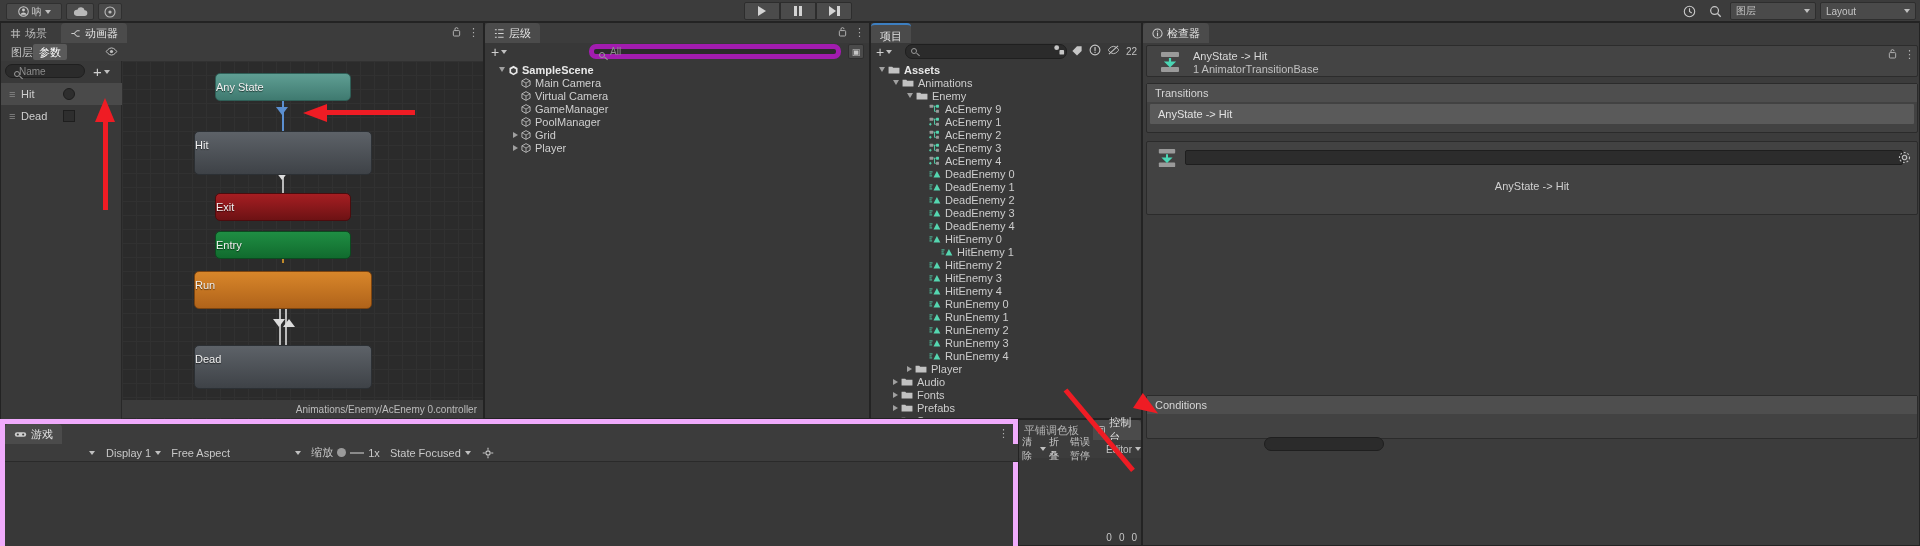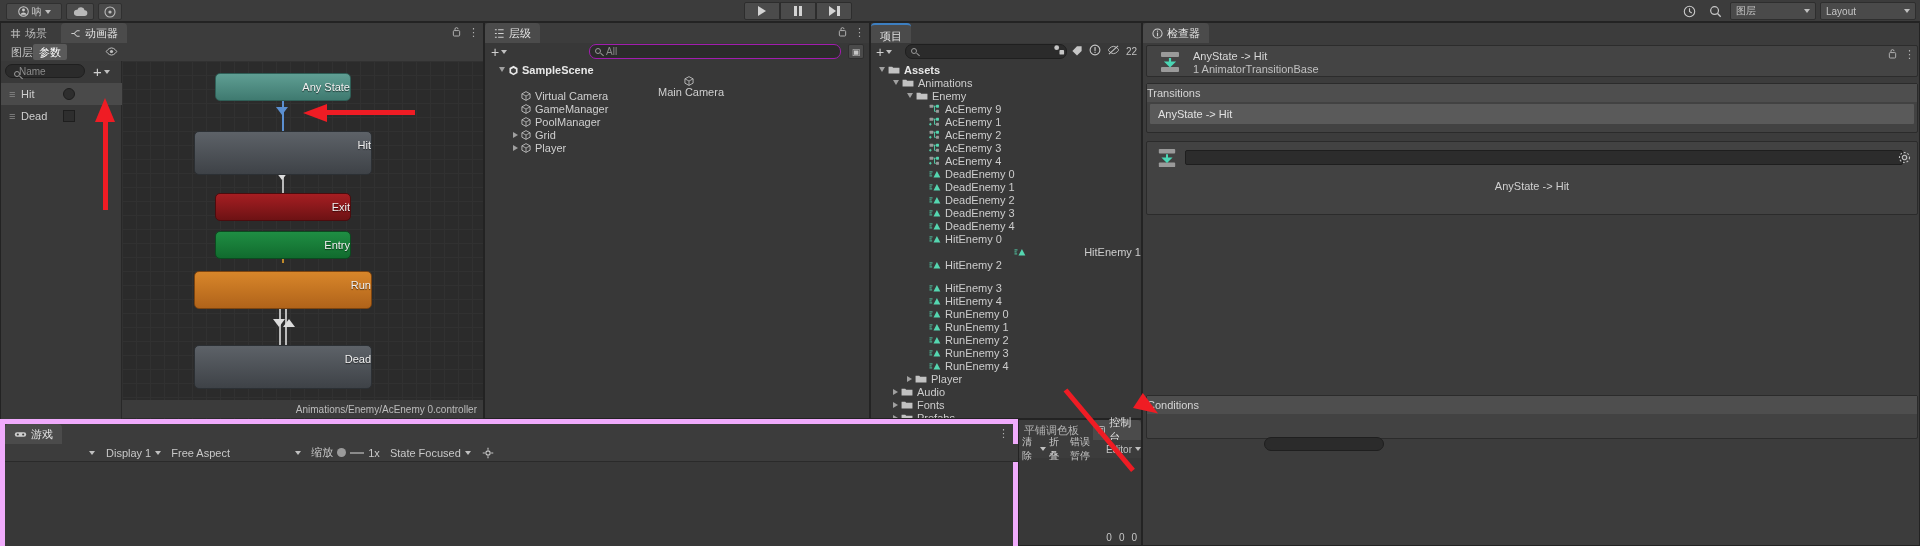--- a/index.html
+++ b/index.html
@@ -64,41 +64,41 @@
   .prow{ position:absolute; left:0; width:121px; height:22px; display:flex; align-items:center; }
   .prow.sel{ background:#4a4a4a;}
   .prow .grip{ position:absolute; left:8px; color:#8a8a8a; font-size:11px;}
   .prow .pname{ position:absolute; left:20px; color:#cfcfcf; font-size:11px;}
   .trig{ position:absolute; left:62px; width:12px;height:12px;border-radius:50%;background:#2e2e2e;border:1px solid #1e1e1e;}
   .boolbox{ position:absolute; left:62px; width:12px;height:12px;background:#2e2e2e;border:1px solid #1e1e1e;}
 
   .graph{ position:absolute; left:121px; top:38px; width:361px; height:358px; background:#2b2b2b;
           background-image:linear-gradient(#313131 1px, transparent 1px), linear-gradient(90deg,#313131 1px, transparent 1px);
           background-size:14px 14px; overflow:hidden;}
-  .node{ position:absolute; border-radius:5px; display:flex; align-items:flex-start; justify-content:flex-end;
+  .node{ position:absolute; border-radius:5px; display:flex; align-items:flex-start; justify-content:flex-start;
          padding-top:7px; font-size:11px; color:#f0f0f0; text-shadow:0 1px 1px rgba(0,0,0,.6);}
   .n-any{ background:linear-gradient(#5f9e93,#3f7a70); border:1px solid #2f5f57;}
   .n-grey{ background:linear-gradient(#5d6268,#3e4247); border:1px solid #2c3034;}
   .n-exit{ background:linear-gradient(#a61e22,#6d1214); border:1px solid #4c0c0e;}
   .n-entry{ background:linear-gradient(#1f8e43,#116b2e); border:1px solid #0c4a20;}
   .n-run{ background:linear-gradient(#d8862a,#b0631a); border:1px solid #7c4410;}
   .edge{ position:absolute; background:#b9b9b9; width:2px; }
   .edge.blue{ background:#5b8fd0; }
   .edge.orange{ background:#c08a2a; }
   .ahead{ position:absolute; width:0;height:0;border-left:6px solid transparent;border-right:6px solid transparent;}
   .ahead.down{ border-top:8px solid #dcdcdc;}
   .ahead.up{ border-bottom:8px solid #dcdcdc;}
   .ahead.blue{ border-top-color:#5b8fd0;}
   .ahead.orange{ border-top-color:#d79a33;}
   .ctrlpath{ position:absolute; left:121px; bottom:0; width:361px; height:18px; background:#3b3b3b;
              display:flex; align-items:center; justify-content:flex-end; padding-right:6px; font-size:10px; color:#bdbdbd;}
 
   
   #hierarchy{ left:484px; top:22px; width:386px; height:397px; }
-  .hsearch{ position:absolute; right:28px; top:21px; width:252px; height:15px; background:#2b2b2b;border:1px solid #a21caf;
+  .hsearch{ position:absolute; right:28px; top:21px; width:252px; height:15px; background:#2b2b2b;border:5px solid #a21caf;
             border-radius:7px; display:flex;align-items:center; padding-left:16px; font-size:10px; color:#8c8c8c;}
   .hsearch .mg{ position:absolute; left:5px; top:3px; width:6px;height:6px;border:1.2px solid #9a9a9a;border-radius:50%;}
   .hsearch .mg:after{ content:""; position:absolute; left:4px; top:5px; width:4px;height:1.2px;background:#9a9a9a;transform:rotate(40deg);}
   .hplus{ position:absolute; left:6px; top:21px; display:flex;align-items:center;gap:2px;color:#d0d0d0;font-size:14px;}
   .expbtn{ position:absolute; right:5px; top:21px; width:16px;height:15px;background:#4a4a4a;border:1px solid #2f2f2f;
            border-radius:2px; display:flex;align-items:center;justify-content:center;color:#c6c6c6;font-size:9px;}
   .htree{ position:absolute; left:0; top:40px; width:384px; height:355px; background:#383838; overflow:hidden;}
   .hrow{ position:relative; height:13px; display:flex; align-items:center; font-size:11px; color:#cfcfcf; }
   .arrowR{ width:0;height:0;border-top:3.5px solid transparent;border-bottom:3.5px solid transparent;border-left:5px solid #a0a0a0; margin-right:3px;}
   .arrowD{ width:0;height:0;border-left:3.5px solid transparent;border-right:3.5px solid transparent;border-top:5px solid #a0a0a0; margin-right:3px;}
@@ -117,21 +117,21 @@
   .prow2{ position:relative; height:13px; display:flex;align-items:center; font-size:11px; color:#cdcdcd;}
   .folder{ width:12px;height:10px; margin-right:4px; flex:0 0 auto;}
 
   
   #inspector{ left:1142px; top:22px; width:778px; height:524px; background:#3c3c3c;}
   .ins-head{ position:absolute; left:3px; top:22px; width:772px; height:32px; background:#444; border:1px solid #2c2c2c; border-radius:2px;}
   .ins-ttl{ position:absolute; left:46px; top:4px; font-size:11px; color:#d8d8d8;}
   .ins-sub{ position:absolute; left:46px; top:17px; font-size:11px; color:#c0c0c0;}
   .transicon{ position:absolute; left:10px; top:5px; width:26px; height:22px;}
   .sec{ position:absolute; left:3px; width:772px; background:#424242; border:1px solid #2b2b2b; border-radius:2px;}
-  .sechdr{ height:18px; background:#4e4e4e; display:flex;align-items:center; font-size:11px; color:#d5d5d5;}
+  .sechdr{ height:18px; background:#4e4e4e; display:flex;align-items:center; padding-left:8px; font-size:11px; color:#d5d5d5;}
   .listrow{ height:20px; background:#5a5a5a; display:flex;align-items:center; padding-left:8px; font-size:11px; color:#e2e2e2;
             margin:2px 3px 0 3px; border-radius:1px;}
   .nameField{ position:absolute; left:38px; top:8px; width:718px; height:15px; background:#2c2c2c;border:1px solid #1e1e1e;border-radius:2px;}
   .gear{ position:absolute; right:6px; top:9px; color:#c0c0c0; font-size:12px;}
   .centerlabel{ width:100%; text-align:center; font-size:11px; color:#d0d0d0;}
 
   
   #game{ left:0; top:419px; width:1018px; height:160px; background:#383838; border:5px solid #f0abfc;}
   .gbar{ position:absolute; left:0; top:20px; width:1016px; height:18px; background:#3c3c3c; border-bottom:1px solid #2a2a2a;
          display:flex; align-items:center; font-size:11px; color:#c8c8c8;}
@@ -354,21 +354,21 @@
         <div class="hrow" style="padding-left: 14px;">
           <span class="arrowD"></span>
           <span class="cube">
             <svg width="11" height="11" viewBox="0 0 12 12">
               <path d="M6 0.8l4.4 2.6v5.2L6 11.2 1.6 8.6V3.4z" fill="#e8e8e8"></path>
               <path d="M6 3.2L8.6 4.7v3L6 9.2 3.4 7.7v-3z" fill="#3c3c3c"></path>
             </svg>
           </span>
           <span style="font-weight:bold;color:#e8e8e8;">SampleScene</span>
         </div>
-        <div class="hrow" style="padding-left: 28px; flex-direction: column;">
+        <div class="hrow" style="padding-left: 28px;">
           <span style="width:8px;display:inline-block;"></span>
           <span class="cube">
             <svg width="10" height="10" viewBox="0 0 11 11">
               <path d="M5.5 0.7L10 3.1v4.8L5.5 10.3 1 7.9V3.1z" fill="none" stroke="#bdbdbd" stroke-width="1"></path>
               <path d="M1 3.1l4.5 2.4 4.5-2.4M5.5 5.5v4.8" stroke="#bdbdbd" stroke-width="0.9" fill="none"></path>
             </svg>
           </span>
           <span>Main Camera</span>
         </div>
         <div class="hrow" style="padding-left: 28px;">
@@ -585,37 +585,37 @@
           <span>DeadEnemy 4</span>
         </div>
         <div class="prow2" style="padding-left: 50px;">
           <span style="width:8px;display:inline-block;"></span>
           <span class="folder"><svg width="12" height="10" viewBox="0 0 13 11">
               <path d="M0.4 3.2h3.4M0.4 5.4h2.4M0.4 7.6h3.0" stroke="#55d6b0" stroke-width="1"></path>
               <path d="M8.6 2.1L12.4 9.4H4.8z" fill="#55d6b0"></path>
             </svg></span>
           <span>HitEnemy 0</span>
         </div>
-        <div class="prow2" style="padding-left: 80px; justify-content: space-between;">
+        <div class="prow2" style="padding-left: 62px;">
           <span style="width:8px;display:inline-block;"></span>
           <span class="folder"><svg width="12" height="10" viewBox="0 0 13 11">
               <path d="M0.4 3.2h3.4M0.4 5.4h2.4M0.4 7.6h3.0" stroke="#55d6b0" stroke-width="1"></path>
               <path d="M8.6 2.1L12.4 9.4H4.8z" fill="#55d6b0"></path>
             </svg></span>
           <span>HitEnemy 1</span>
         </div>
         <div class="prow2" style="padding-left: 50px;">
           <span style="width:8px;display:inline-block;"></span>
           <span class="folder"><svg width="12" height="10" viewBox="0 0 13 11">
               <path d="M0.4 3.2h3.4M0.4 5.4h2.4M0.4 7.6h3.0" stroke="#55d6b0" stroke-width="1"></path>
               <path d="M8.6 2.1L12.4 9.4H4.8z" fill="#55d6b0"></path>
             </svg></span>
           <span>HitEnemy 2</span>
         </div>
-        <div class="prow2" style="padding-left: 50px; margin-top: 10px;">
+        <div class="prow2" style="padding-left: 50px;">
           <span style="width:8px;display:inline-block;"></span>
           <span class="folder"><svg width="12" height="10" viewBox="0 0 13 11">
               <path d="M0.4 3.2h3.4M0.4 5.4h2.4M0.4 7.6h3.0" stroke="#55d6b0" stroke-width="1"></path>
               <path d="M8.6 2.1L12.4 9.4H4.8z" fill="#55d6b0"></path>
             </svg></span>
           <span>HitEnemy 3</span>
         </div>
         <div class="prow2" style="padding-left: 50px;">
           <span style="width:8px;display:inline-block;"></span>
           <span class="folder"><svg width="12" height="10" viewBox="0 0 13 11">

